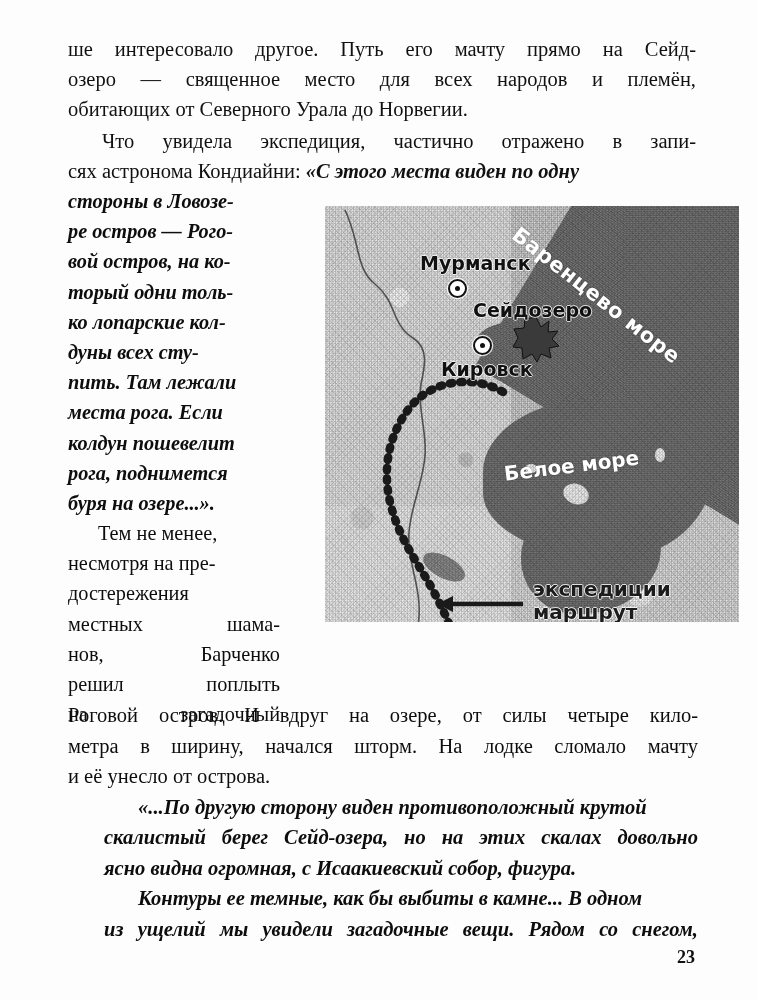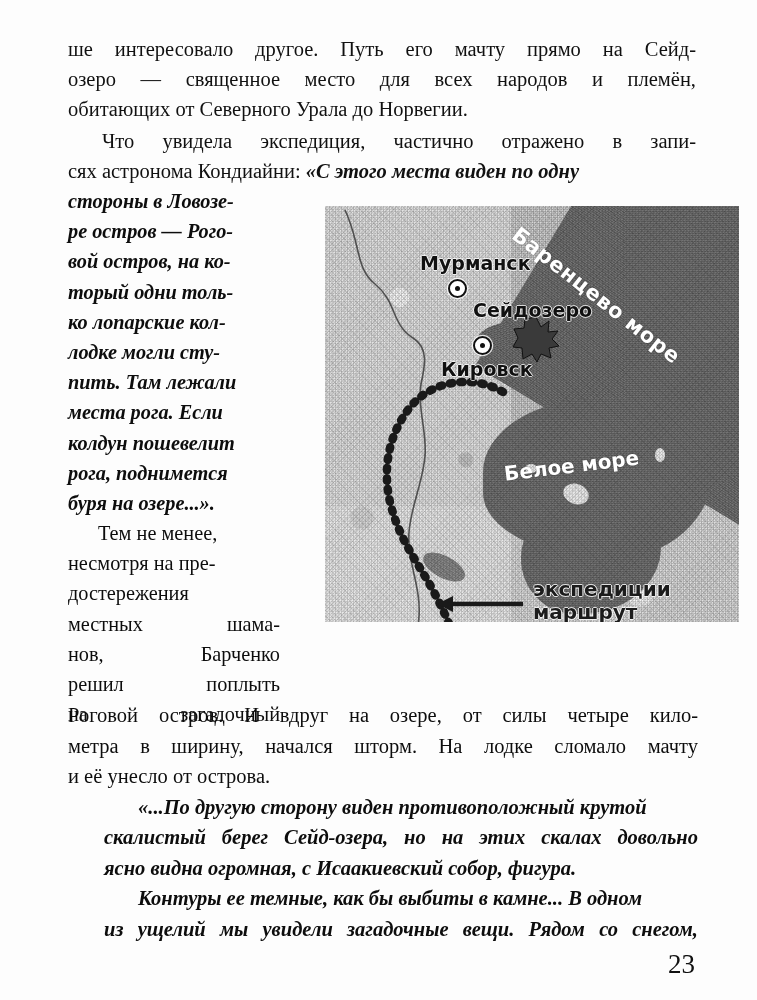--- a/index.html
+++ b/index.html
@@ -85,23 +85,23 @@
     white-space: nowrap;
     font-size: 20.5px;
     line-height: 30.5px;
   }
   #bottom-block .it { font-style: italic; font-weight: bold; margin-left: 36px; }
   #bottom-block .indent { padding-left: 34px; }
 
   #page-number {
     position: absolute;
     right: 62px;
-    bottom: 20px;
-    font-size: 27px;
-    font-weight: normal;
+    bottom: 32px;
+    font-size: 18px;
+    font-weight: bold;
     color: #111;
   }
 
   
   #map {
     position: absolute;
     left: 285px;
     top: 190px;
     width: 414px;
     height: 416px;
@@ -336,21 +336,21 @@
   </div>
 
   <div id="side-col">
     <span class="line it">
       <span>стороны в </span><span>Ловозе-</span>
     </span>
     <span class="line it">ре остров — Рого-</span>
     <span class="line it">вой остров, на ко-</span>
     <span class="line it">торый одни толь-</span>
     <span class="line it">ко лопарские кол-</span>
-    <span class="line it">лодке могли сту-</span>
+    <span class="line it">дуны всех сту-</span>
     <span class="line it">пить. Там лежали</span>
     <span class="line it">места рога. Если</span>
     <span class="line it">колдун пошевелит</span>
     <span class="line it">рога, поднимется</span>
     <span class="line it">буря на озере...».</span>
     <span class="line rm" style="padding-left:30px;">Тем не менее,</span>
     <span class="line rm">несмотря на пре-</span>
     <span class="line rm"><span class="spread">достережения</span></span>
     <span class="line rm"><span class="spread">местных шама-</span></span>
     <span class="line rm"><span class="spread">нов, Барченко</span></span>

